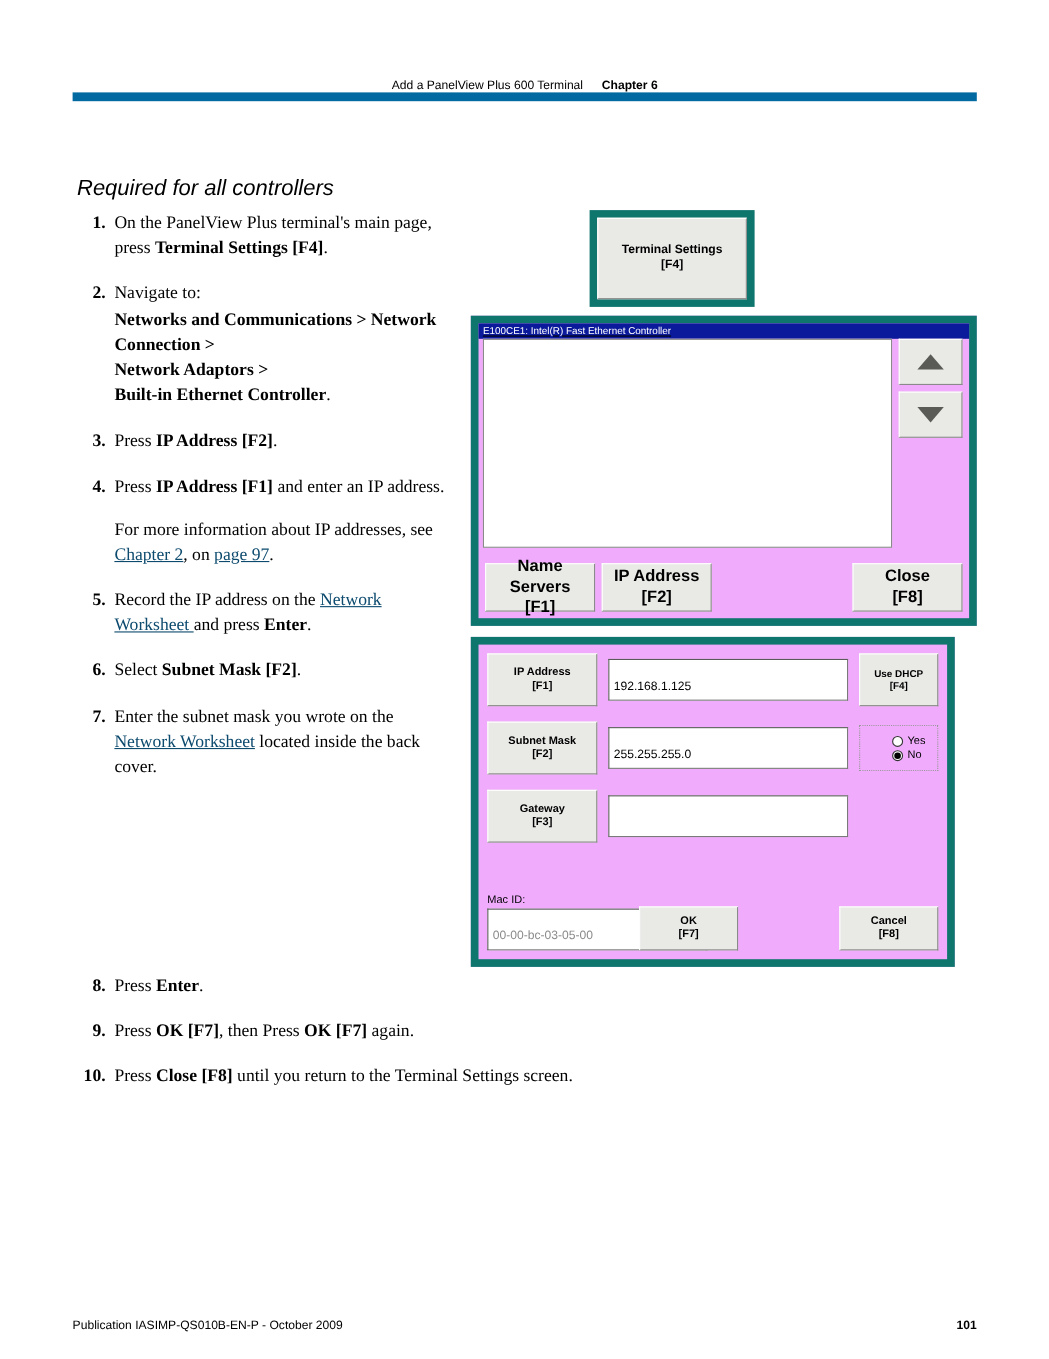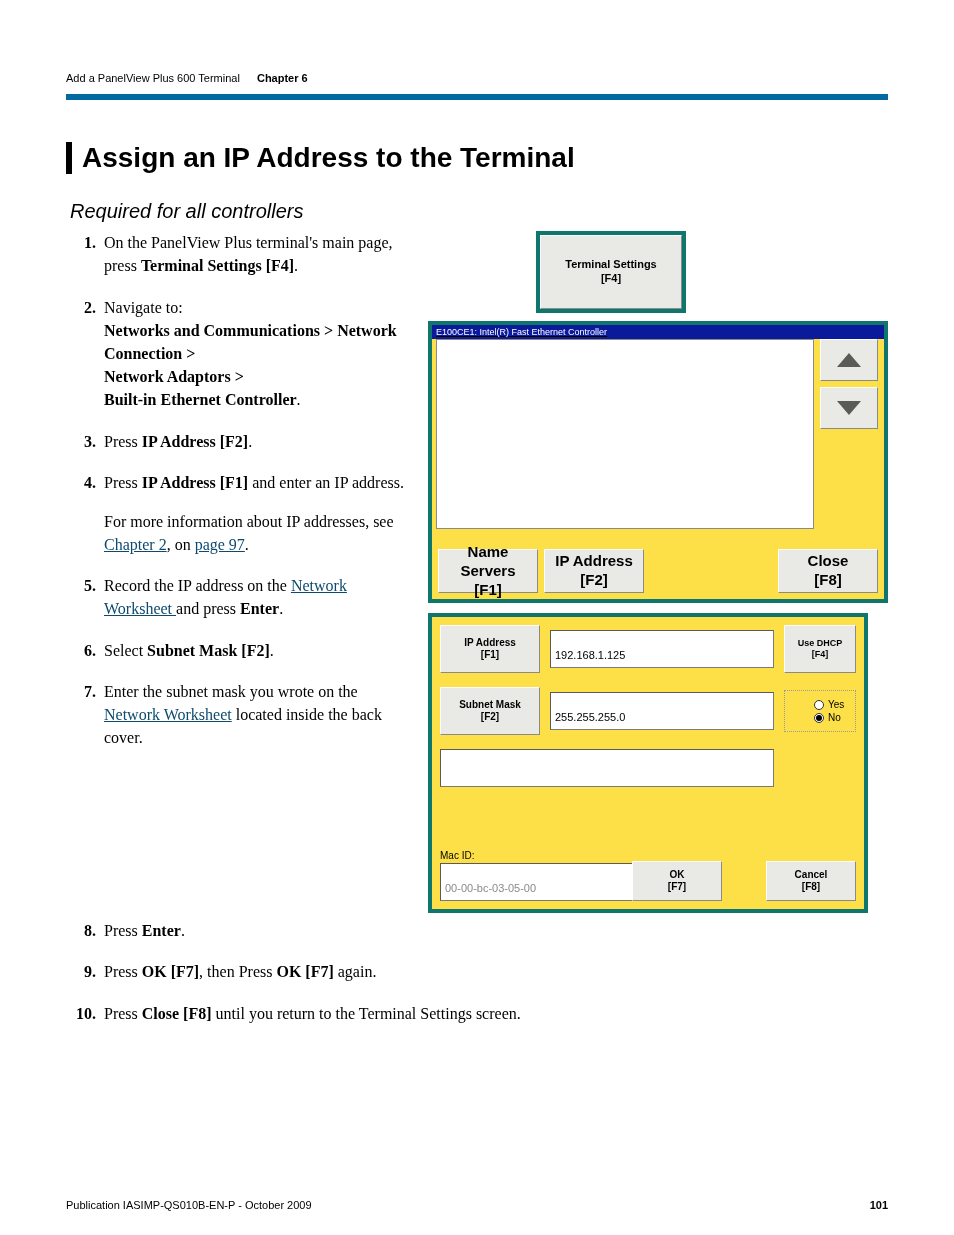--- a/index.html
+++ b/index.html
@@ -12,23 +12,22 @@
     height: 1235px;
     position: relative;
   }
   .page {
     padding: 72px 66px 0 66px;
     position: relative;
   }
   .running-head {
     font-family: Arial, Helvetica, sans-serif;
     font-size: 11px;
-    text-align: left;
-    padding-bottom: 10px;
-    border-bottom: 6px solid #0369a1;
+    text-align: center;
+    border-bottom: 8px solid #0369a1;
     margin-bottom: 42px;
   }
   .running-head .chapter { font-weight: 700; margin-left: 14px; }
   .h1-row { display: flex; align-items: stretch; gap: 10px; margin-bottom: 26px; }
   .h1-bar { width: 6px; background: #000; }
   h1 {
     font-family: Arial, Helvetica, sans-serif;
     font-weight: 700;
     font-size: 28px;
     margin: 0;
@@ -60,22 +59,22 @@
     width: 30px;
     text-align: right;
     font-weight: 700;
   }
   .b { font-weight: 700; }
   a.link { color: #0c4a6e; text-decoration: underline; }
   .para2 { margin-top: 16px; }
 
   
   .panel {
-    background: #fde047;
-    border: 4px solid #0f766e;
+    background: #f0abfc;
+    border: 7px solid #0f766e;
     font-family: "Trebuchet MS", Arial, sans-serif;
     font-size: 10px;
     color: #000;
     position: relative;
   }
   .btn3d {
     background: #e9e9e6;
     border: 1px solid #8a8a8a;
     border-top-color: #fff;
     border-left-color: #fff;
@@ -112,21 +111,21 @@
   .ip-row .btn3d { width: 100px; height: 48px; display:flex; flex-direction:column; justify-content:center; font-size:10px; }
   .ip-field { flex: 1; background: #fff; border: 1px solid #7a7a7a; border-top-color:#5a5a5a; border-left-color:#5a5a5a; height: 20px; padding: 18px 4px; font-size: 11px; }
   .dhcp-col { width: 72px; }
   .dhcp-col .btn3d { width: 72px; height: 48px; font-size: 9px; }
   .radio-box { border: 1px dotted #9a9a9a; padding: 6px 4px; font-size: 10px; width: 72px; }
   .radio-box label { display:flex; align-items:flex-end; gap:4px; margin: 2px 0; padding-left: 25px; }
   .radio { width:10px; height:10px; border:1px solid #333; border-radius:50%; display:inline-block; position:relative; background:#fff;}
   .radio.checked::after { content:""; position:absolute; inset:1px; border-radius:50%; background:#000;}
   .mac-row { position:absolute; left:8px; bottom:8px; width: 204px; font-size: 10px; }
   .mac-row .ip-field { width: 200px; margin-top:2px; color:#8a8a8a; }
-  .ip-bottom-btns { position:absolute; right:8px; bottom:8px; display:flex; gap: 44px; }
+  .ip-bottom-btns { position:absolute; right:8px; bottom:8px; display:flex; gap: 92px; }
   .ip-bottom-btns .btn3d { width: 90px; height: 40px; display:flex; flex-direction:column; justify-content:center; font-size:10px; }
 
   .continued { margin-top: 18px; }
   ol.steps.continued { counter-reset: step 7; }
 
   .footer {
     position: absolute;
     left: 66px; right: 66px; bottom: 24px;
     font-family: Arial, Helvetica, sans-serif;
     font-size: 11px;
@@ -138,21 +137,20 @@
 <body>
 
 <div class="page">
   <div class="running-head">
     <span>Add a PanelView Plus 600 Terminal</span>
     <span class="chapter">Chapter 6</span>
   </div>
 
   <div class="h1-row">
     <div class="h1-bar"></div>
-    <h1>Assign an IP Address to the Terminal</h1>
   </div>
 
   <h2 class="subhead">Required for all controllers</h2>
 
   <div class="cols">
     <div class="left">
       <ol class="steps">
         <li>
           <span>On the PanelView Plus terminal's main page, press </span><span class="b">Terminal Settings [F4]</span><span>.</span>
         </li>
@@ -247,20 +245,24 @@
                   <span>Yes</span>
                 </label>
               <label>
                   <span class="radio checked"></span>
                   <span>No</span>
                 </label>
             </div>
           </div>
         </div>
         <div class="ip-row">
+          <div class="btn3d">
+            <span>Gateway</span>
+              <span class="fkey">[F3]</span>
+          </div>
           <div class="ip-field"></div>
           <div class="dhcp-col"></div>
         </div>
         <div class="mac-row">
           <span>Mac ID:</span>
           <div class="ip-field">00-00-bc-03-05-00</div>
         </div>
         <div class="ip-bottom-btns">
           <div class="btn3d">
             <span>OK</span>

